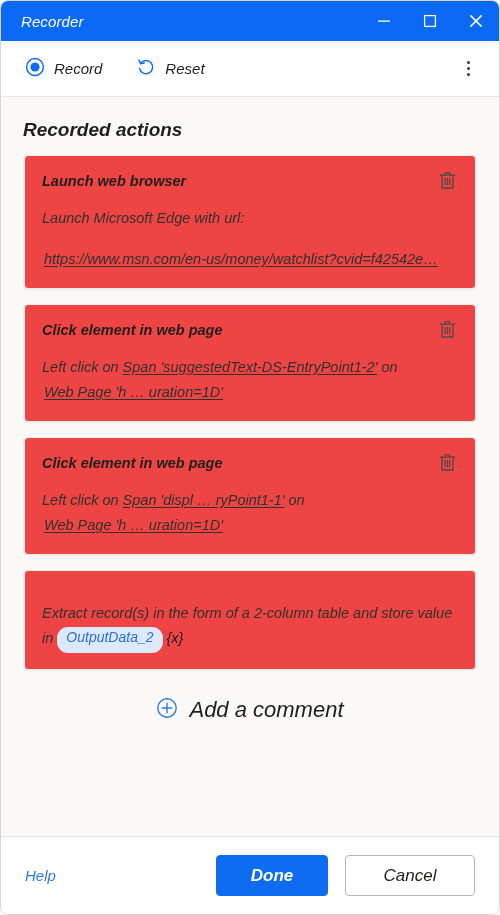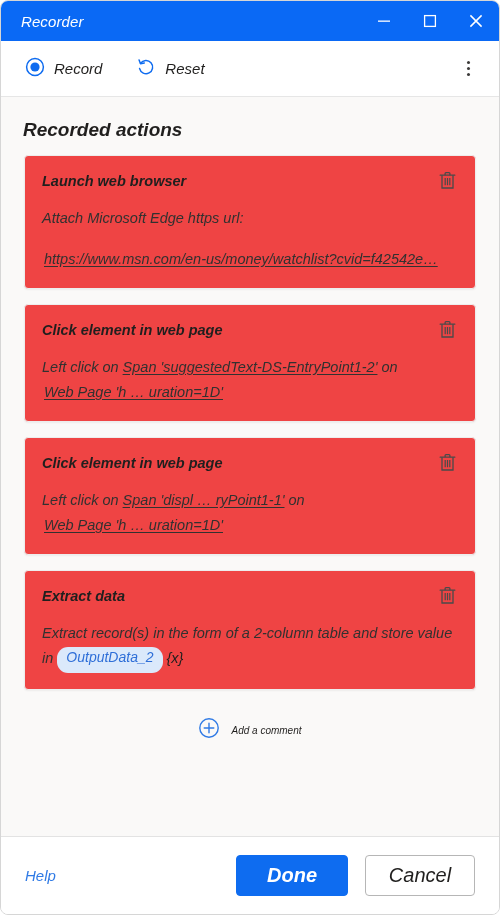--- a/index.html
+++ b/index.html
@@ -180,21 +180,21 @@
   
   .add-comment {
     display: flex;
     align-items: center;
     justify-content: center;
     gap: 11px;
     padding: 12px 0 4px 0;
     cursor: default;
   }
   .add-comment-label {
-    font-size: 10px;
+    font-size: 22px;
     color: #201f1e;
   }
 
   
   .footer {
     flex: 0 0 auto;
     height: 78px;
     background: #ffffff;
     border-top: 1px solid #e3e3e3;
     display: flex;
@@ -206,41 +206,41 @@
     color: #2f7ae5;
     font-size: 15px;
     text-decoration: none;
     cursor: default;
   }
   .footer-spacer { flex: 1 1 auto; }
   .btn {
     height: 41px;
     min-width: 110px;
     border-radius: 4px;
-    font-size: 20px;
+    font-size: 17px;
     font-family: "Liberation Sans", sans-serif;
     display: inline-flex;
     align-items: center;
     justify-content: center;
     cursor: default;
     box-sizing: border-box;
   }
   .btn-primary {
     background: #0e6cf0;
     color: #ffffff;
     border: 1px solid #0e6cf0;
     font-weight: bold;
     width: 112px;
     margin-right: 17px;
   }
   .btn-secondary {
     background: #ffffff;
     color: #201f1e;
     border: 1px solid #b6b6b6;
-    width: 110px;
+    width: 130px;
   }
 </style>
 </head>
 <body>
 
 <div class="window">
 
   <div class="titlebar">
     <div class="titlebar-title">Recorder</div>
 
@@ -306,21 +306,21 @@
           <div class="trash">
             <svg width="17" height="19" viewBox="0 0 17 19" aria-hidden="true">
               <path d="M1.2 4.2 H15.8" stroke="#4a4a4a" stroke-width="1.3" fill="none" stroke-linecap="round"></path>
               <path d="M6.1 4.2 V2.6 A0.9 0.9 0 0 1 7.0 1.7 H10.0 A0.9 0.9 0 0 1 10.9 2.6 V4.2" stroke="#4a4a4a" stroke-width="1.3" fill="none"></path>
               <path d="M3.0 4.2 V17.0 H14.0 V4.2" stroke="#4a4a4a" stroke-width="1.3" fill="none"></path>
               <path d="M6.2 7.1 V14.2 M8.5 7.1 V14.2 M10.8 7.1 V14.2" stroke="#4a4a4a" stroke-width="1.2" fill="none"></path>
             </svg>
           </div>
         </div>
         <div class="card-body">
-          <span class="line">Attach Microsoft Edge https url:</span>
+          <span class="line">Launch Microsoft Edge with url:</span>
           <span class="url-line"><a class="link" href="#">https://www.msn.com/en-us/money/watchlist?cvid=f42542e…</a></span>
         </div>
       </div>
 
       <div class="card">
         <div class="card-head">
           <div class="card-title">Click element in web page</div>
           <div class="trash">
             <svg width="17" height="19" viewBox="0 0 17 19" aria-hidden="true">
               <path d="M1.2 4.2 H15.8" stroke="#4a4a4a" stroke-width="1.3" fill="none" stroke-linecap="round"></path>
@@ -348,31 +348,20 @@
             </svg>
           </div>
         </div>
         <div class="card-body">
           <span class="line"><span>Left click on </span><a class="link" href="#">Span 'displ … ryPoint1-1'</a><span> on</span></span>
           <span class="line indent"><a class="link" href="#">Web Page 'h … uration=1D'</a></span>
         </div>
       </div>
 
       <div class="card">
-        <div class="card-head">
-          <div class="card-title">Extract data</div>
-          <div class="trash">
-            <svg width="17" height="19" viewBox="0 0 17 19" aria-hidden="true">
-              <path d="M1.2 4.2 H15.8" stroke="#4a4a4a" stroke-width="1.3" fill="none" stroke-linecap="round"></path>
-              <path d="M6.1 4.2 V2.6 A0.9 0.9 0 0 1 7.0 1.7 H10.0 A0.9 0.9 0 0 1 10.9 2.6 V4.2" stroke="#4a4a4a" stroke-width="1.3" fill="none"></path>
-              <path d="M3.0 4.2 V17.0 H14.0 V4.2" stroke="#4a4a4a" stroke-width="1.3" fill="none"></path>
-              <path d="M6.2 7.1 V14.2 M8.5 7.1 V14.2 M10.8 7.1 V14.2" stroke="#4a4a4a" stroke-width="1.2" fill="none"></path>
-            </svg>
-          </div>
-        </div>
         <div class="card-body">
           <span>Extract record(s) in the form of a 2-column table and store value in</span>
           <span class="pill">OutputData_2</span>
           <span class="brace">{x}</span>
         </div>
       </div>
 
       <div class="add-comment">
         <span>
           <svg width="22" height="22" viewBox="0 0 22 22" aria-hidden="true">

